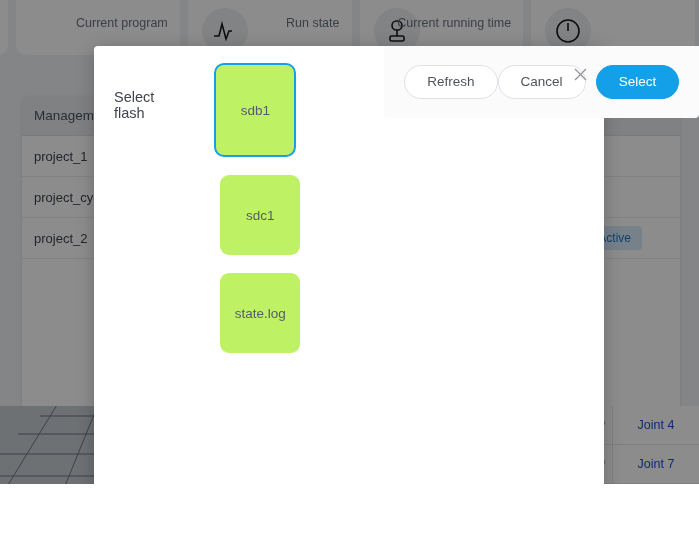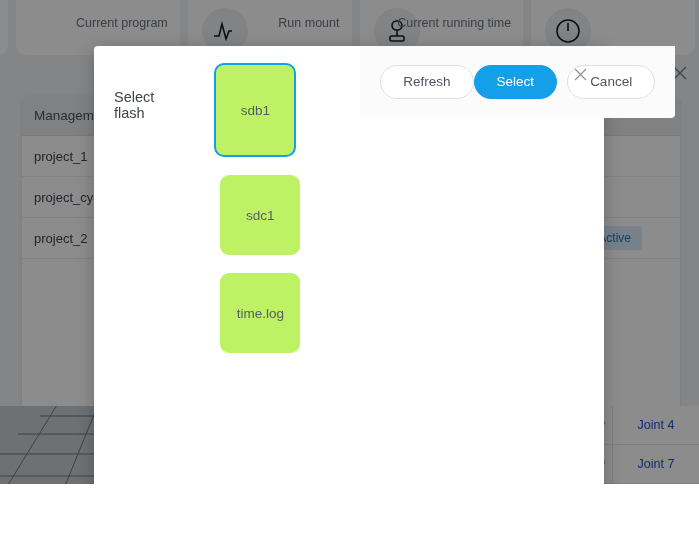--- a/index.html
+++ b/index.html
@@ -279,20 +279,21 @@
     margin: 0 20px;
   }
   .modal-footer {
     height: 72px;
     display: flex;
     align-items: center;
     padding: 0 20px;
     box-sizing: border-box;
     background: #fbfbfb;
     border-radius: 0 0 4px 4px;
+    margin-left: 24px;
   }
   .btn {
     font-family: "Liberation Sans", sans-serif;
     font-size: 13.5px;
     border-radius: 18px;
     padding: 9px 22px;
     cursor: pointer;
     box-sizing: border-box;
     line-height: 1.1;
   }
@@ -322,21 +323,21 @@
       <div class="status-card">
         <div class="status-card-label">Current program</div>
       </div>
 
       <div class="status-card">
         <div class="status-card-icon">
           <svg width="24" height="22" viewBox="0 0 24 22">
             <path d="M1 16 L6 16 L9 4 L13 19 L16 11 L19 11" fill="none" stroke="#1b1b1b" stroke-width="1.6"></path>
           </svg>
         </div>
-        <div class="status-card-label">Run mount</div>
+        <div class="status-card-label">Run state</div>
       </div>
 
       <div class="status-card">
         <div class="status-card-icon">
           <svg width="22" height="24" viewBox="0 0 22 24">
             <rect x="6" y="2" width="10" height="9" rx="4.5" fill="none" stroke="#1b1b1b" stroke-width="1.6"></rect>
             <line x1="11" y1="11" x2="11" y2="17" stroke="#1b1b1b" stroke-width="1.6"></line>
             <rect x="4" y="17" width="14" height="5" rx="1.5" fill="none" stroke="#1b1b1b" stroke-width="1.6"></rect>
           </svg>
         </div>
@@ -422,28 +423,28 @@
     <div class="modal-divider"></div>
 
     <div class="modal-body">
       <div class="tile selected">
         <span>sdb1</span>
       </div>
       <div class="tile small">
         <span>sdc1</span>
       </div>
       <div class="tile small">
-        <span>time.log</span>
+        <span>state.log</span>
       </div>
     </div>
 
     <div class="modal-footer-divider"></div>
     <div class="modal-footer">
       <button class="btn btn-default">Refresh</button>
       <div class="footer-spacer"></div>
       <div class="footer-right">
+        <button class="btn btn-default">Cancel</button>
         <button class="btn btn-primary">Select</button>
-        <button class="btn btn-default">Cancel</button>
       </div>
     </div>
   </div>
 
 </div>
 
 </body></html>

